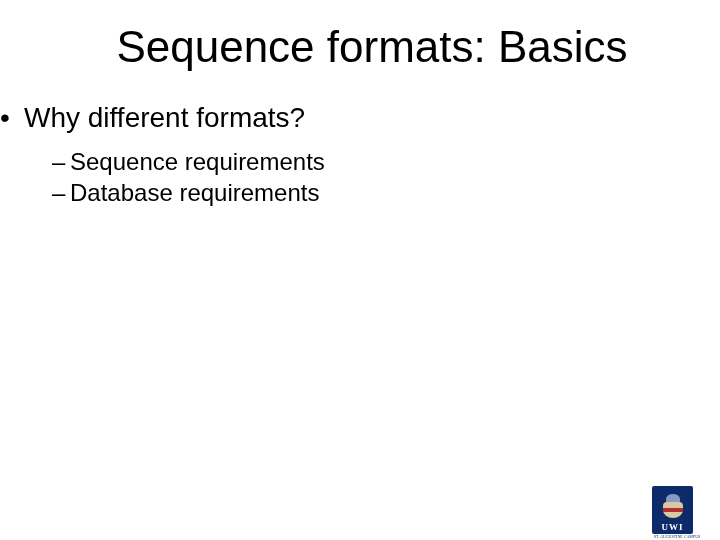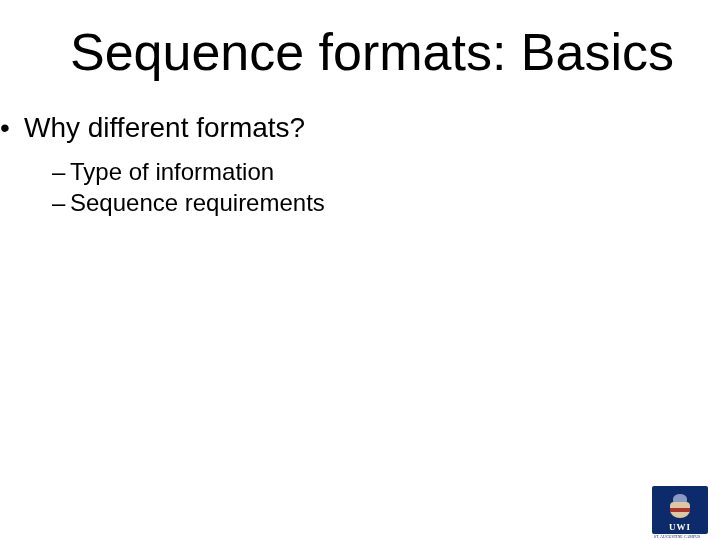--- a/index.html
+++ b/index.html
@@ -14,21 +14,21 @@
     overflow: hidden;
   }
   .slide {
     width: 720px;
     height: 540px;
     position: relative;
     box-sizing: border-box;
   }
   .title {
     font-family: "Comic Sans MS", "Comic Sans", cursive, sans-serif;
-    font-size: 52px;
+    font-size: 44px;
     text-align: center;
     margin-top: 22px;
     margin-bottom: 30px;
     margin-left: 24px;
   }
   .content {
   }
   .level1 {
     font-size: 28px;
     margin-bottom: 12px;
@@ -48,21 +48,21 @@
   }
   .logo {
     position: absolute;
     right: 18px;
     bottom: 14px;
     width: 50px;
     height: 62px;
     text-align: center;
   }
   .logo-box {
-    width: 56px;
+    width: 41px;
     height: 48px;
     background: #0d2a6b;
     display: flex;
     flex-direction: column;
     align-items: center;
     justify-content: flex-end;
     border-radius: 2px;
     padding-bottom: 2px;
     box-sizing: border-box;
   }
@@ -118,22 +118,22 @@
 
 <div class="slide">
 
   <div class="title">Sequence formats: Basics</div>
 
   <div class="content">
     <div class="level1">
       <span class="bullet-dot">•</span><span>Why different formats?</span>
     </div>
     <div class="level2">
-      <div><span class="dash">–</span><span>Type of information</span></div>
       <div><span class="dash">–</span><span>Sequence requirements</span></div>
+      <div><span class="dash">–</span><span>Database requirements</span></div>
     </div>
   </div>
 
   <div class="logo">
     <div class="logo-box">
       <div class="logo-crest">
         <div class="crest-top"></div>
         <div class="crest-body"></div>
         <div class="crest-stripe"></div>
       </div>

